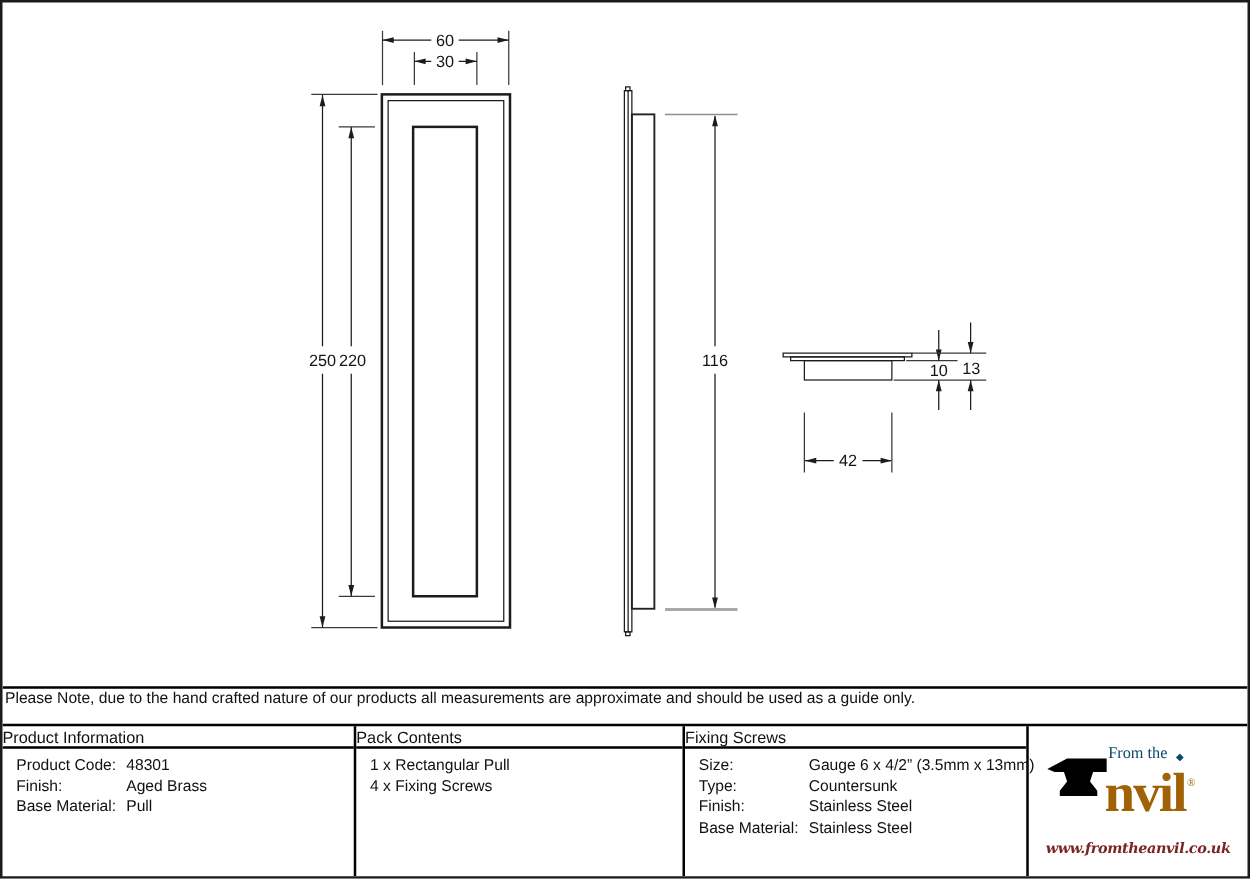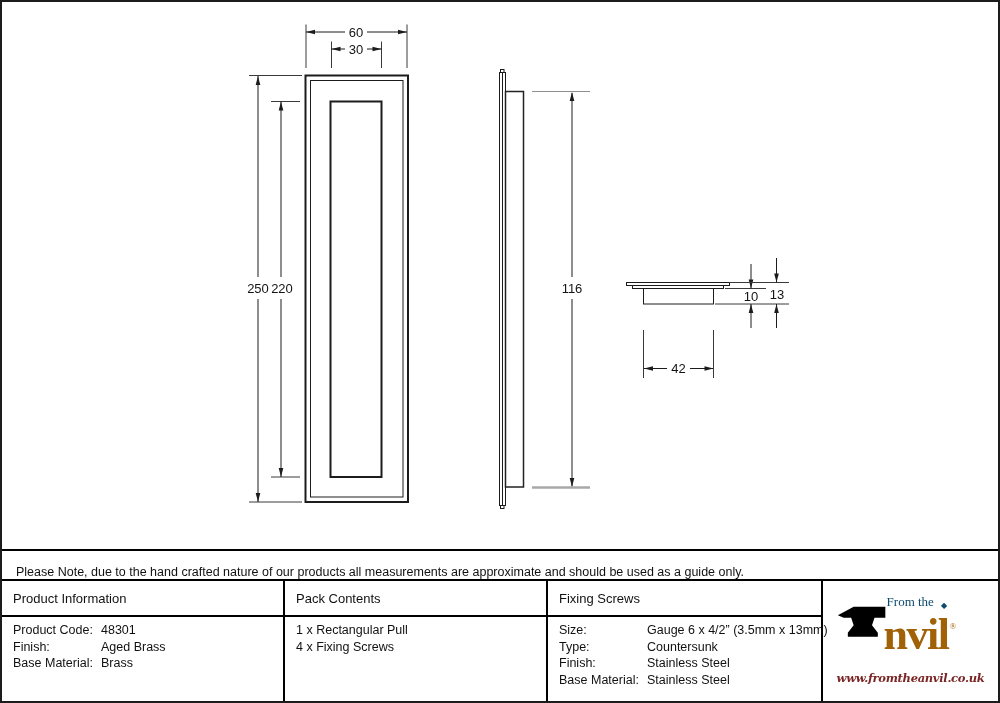--- a/index.html
+++ b/index.html
@@ -17,31 +17,31 @@
   svg.drawing .extg2{stroke:#a8a8a8;stroke-width:2.4;fill:none;}
   svg.drawing .arr{fill:#1c1c1c;stroke:none;}
   svg.drawing text.dim{
     font-family:"Liberation Sans",sans-serif;font-size:13px;fill:#141414;
     text-anchor:middle;
   }
   
   .note-bar{
     position:absolute;left:0;right:0;top:547px;height:32px;box-sizing:border-box;
     border-top:2px solid #000;border-bottom:2.5px solid #000;
-    display:flex;align-items:flex-end;padding-left:14px;font-size:12.5px;
+    display:flex;align-items:flex-start;padding-left:2px;font-size:12.5px;
   }
   
   .info-table{position:absolute;left:0;right:0;top:579px;bottom:0;display:flex;}
   .itcol{box-sizing:border-box;border-right:2px solid #000;display:flex;flex-direction:column;}
   .col-product{width:283px;}
   .col-pack{width:263px;}
   .col-screws{width:275px;}
   .col-header{
-    height:36px;box-sizing:border-box;border-bottom:2.5px solid #000;
-    display:flex;align-items:center;padding-left:11px;font-size:13px;flex:none;
+    height:18px;box-sizing:border-box;border-bottom:2.5px solid #000;
+    display:flex;align-items:center;font-size:13px;flex:none;
   }
   .col-body{padding:5px 4px 0 11px;font-size:12.5px;line-height:16.6px;}
   .kv{display:flex;}
   .kv .k{width:88px;flex:none;}
   .kv .v{flex:1;white-space:nowrap;}
   
   .logo-cell{flex:1;display:flex;align-items:center;justify-content:center;}
   .anvil-logo{margin-top:-4px;}
   .logo-row{display:flex;align-items:flex-start;}
   .anvil-icon{margin-top:7px;margin-right:-3px;flex:none;}
@@ -166,21 +166,21 @@
         <div class="kv">
           <span class="k">Product Code:</span>
           <span class="v">48301</span>
         </div>
         <div class="kv">
           <span class="k">Finish:</span>
           <span class="v">Aged Brass</span>
         </div>
         <div class="kv">
           <span class="k">Base Material:</span>
-          <span class="v">Brass</span>
+          <span class="v">Pull</span>
         </div>
       </div>
     </div>
 
     <div class="itcol col-pack">
       <div class="col-header">Pack Contents</div>
       <div class="col-body">
         <div>1 x Rectangular Pull</div>
         <div>4 x Fixing Screws</div>
       </div>

